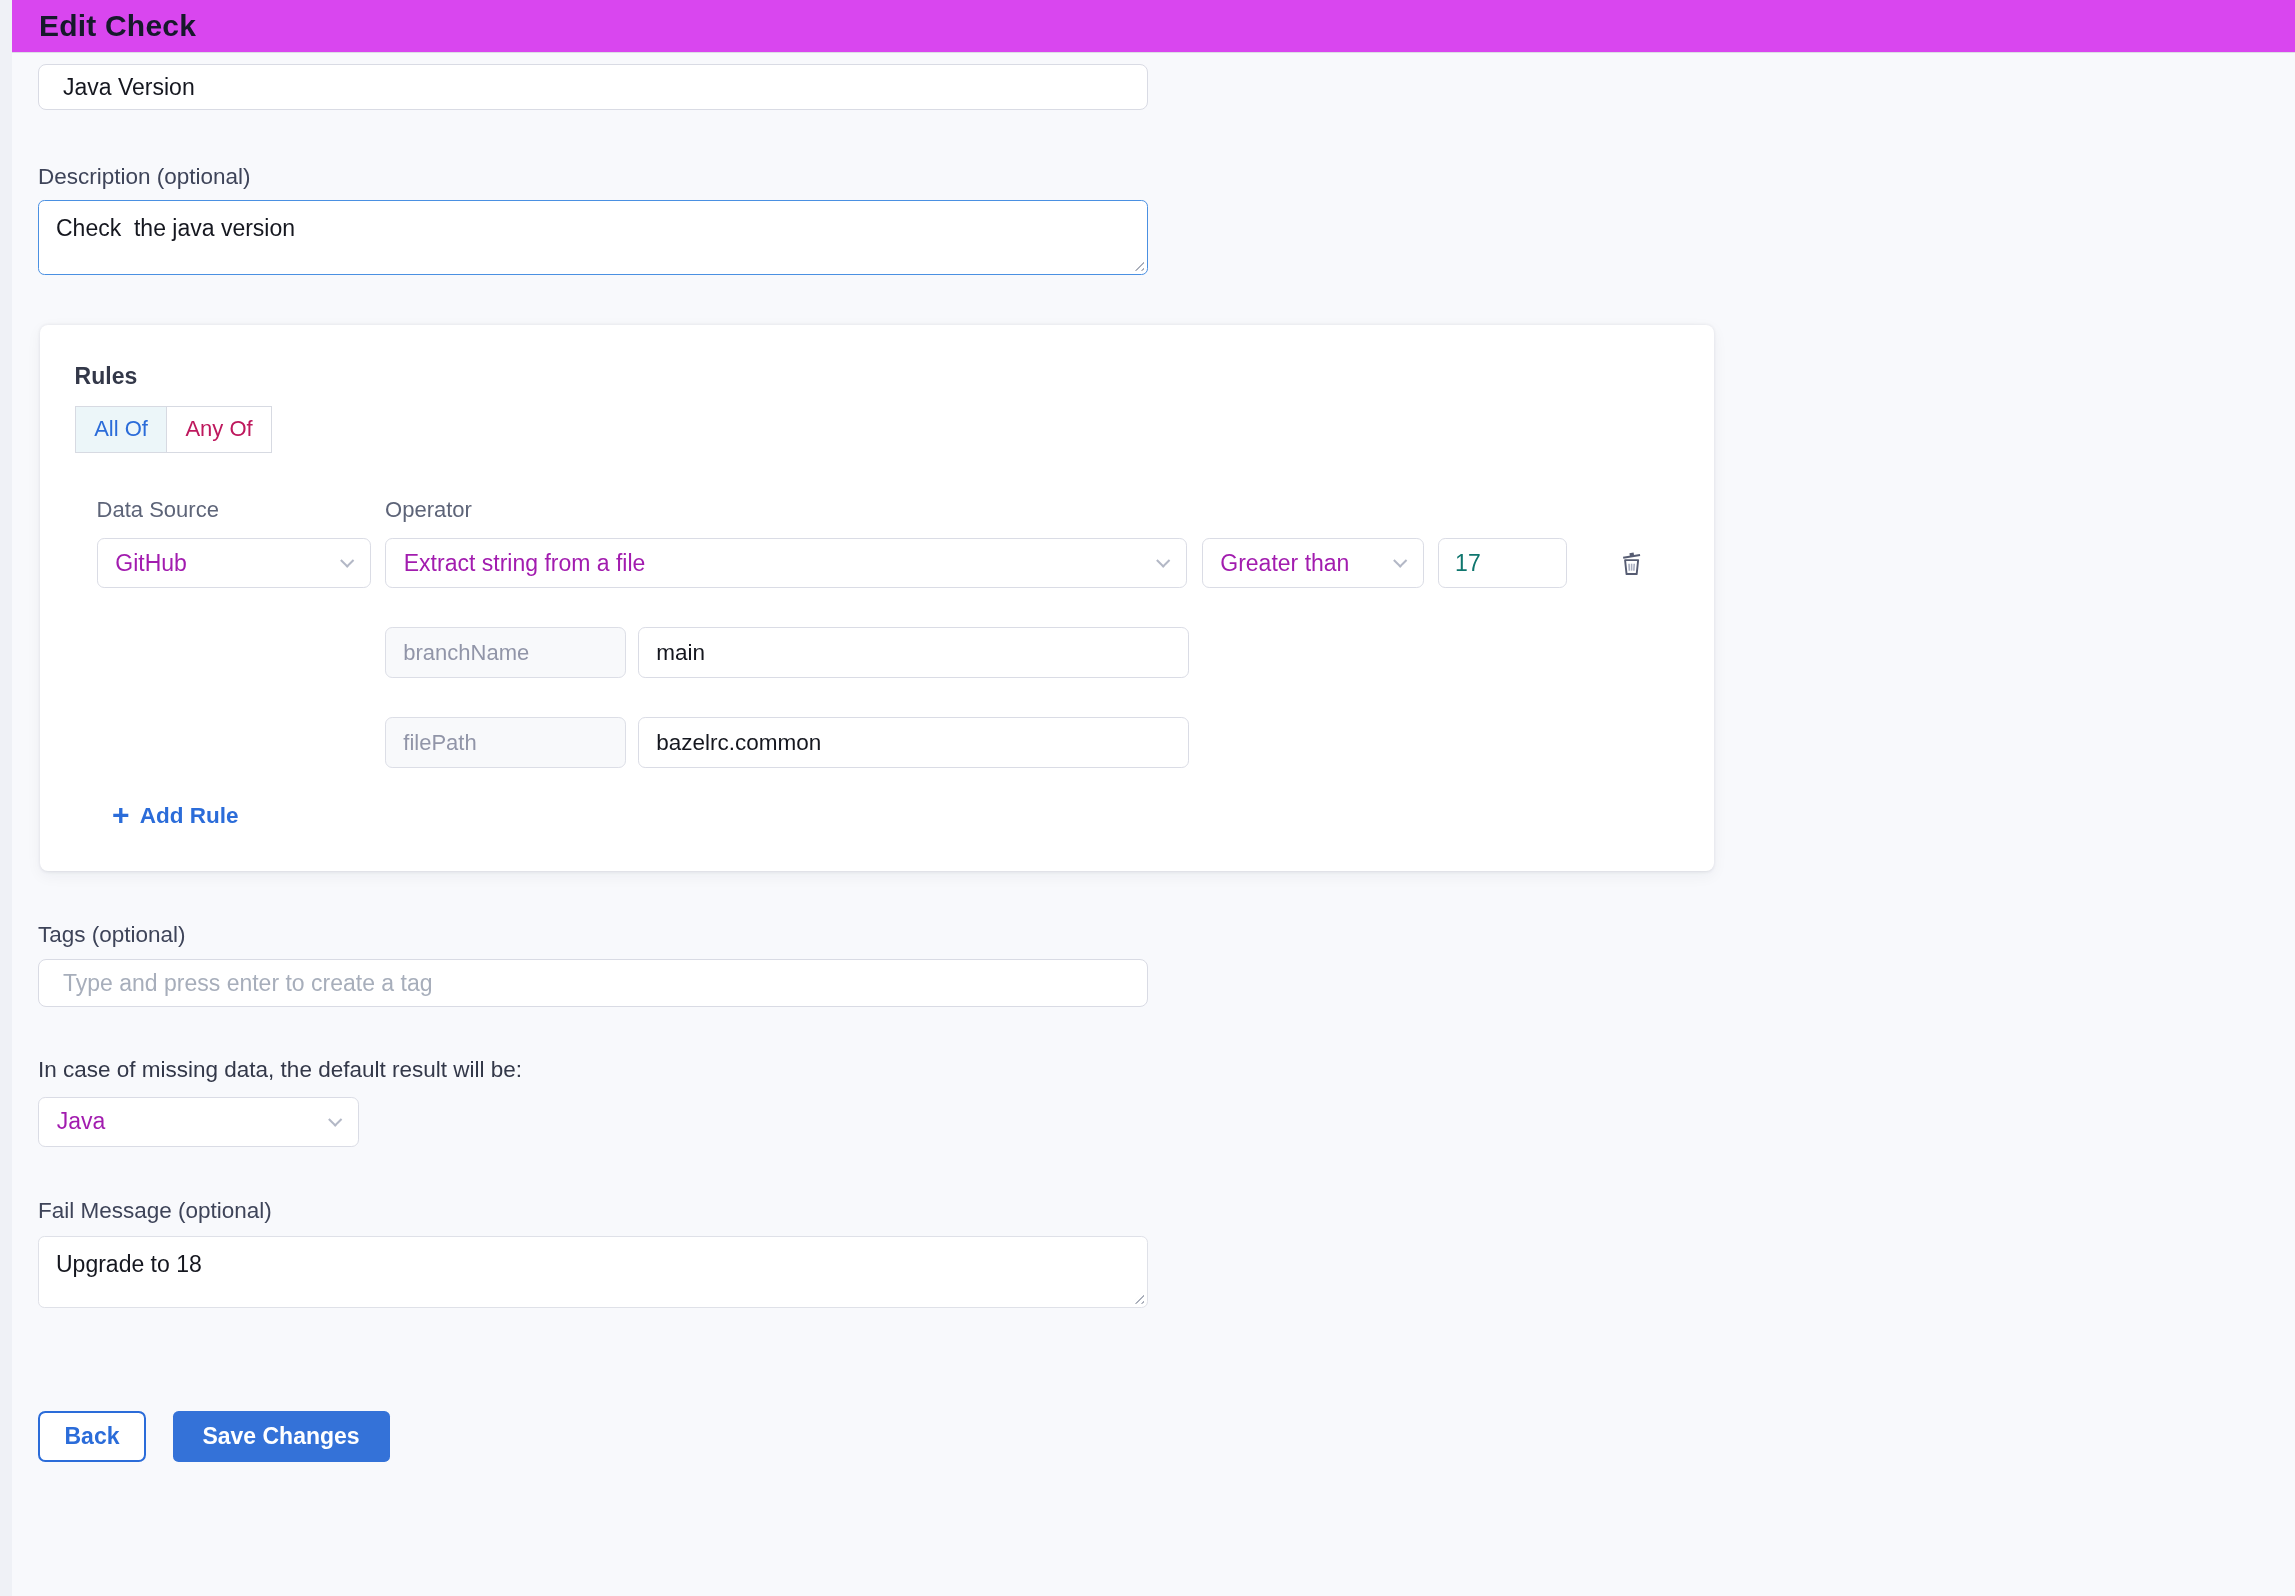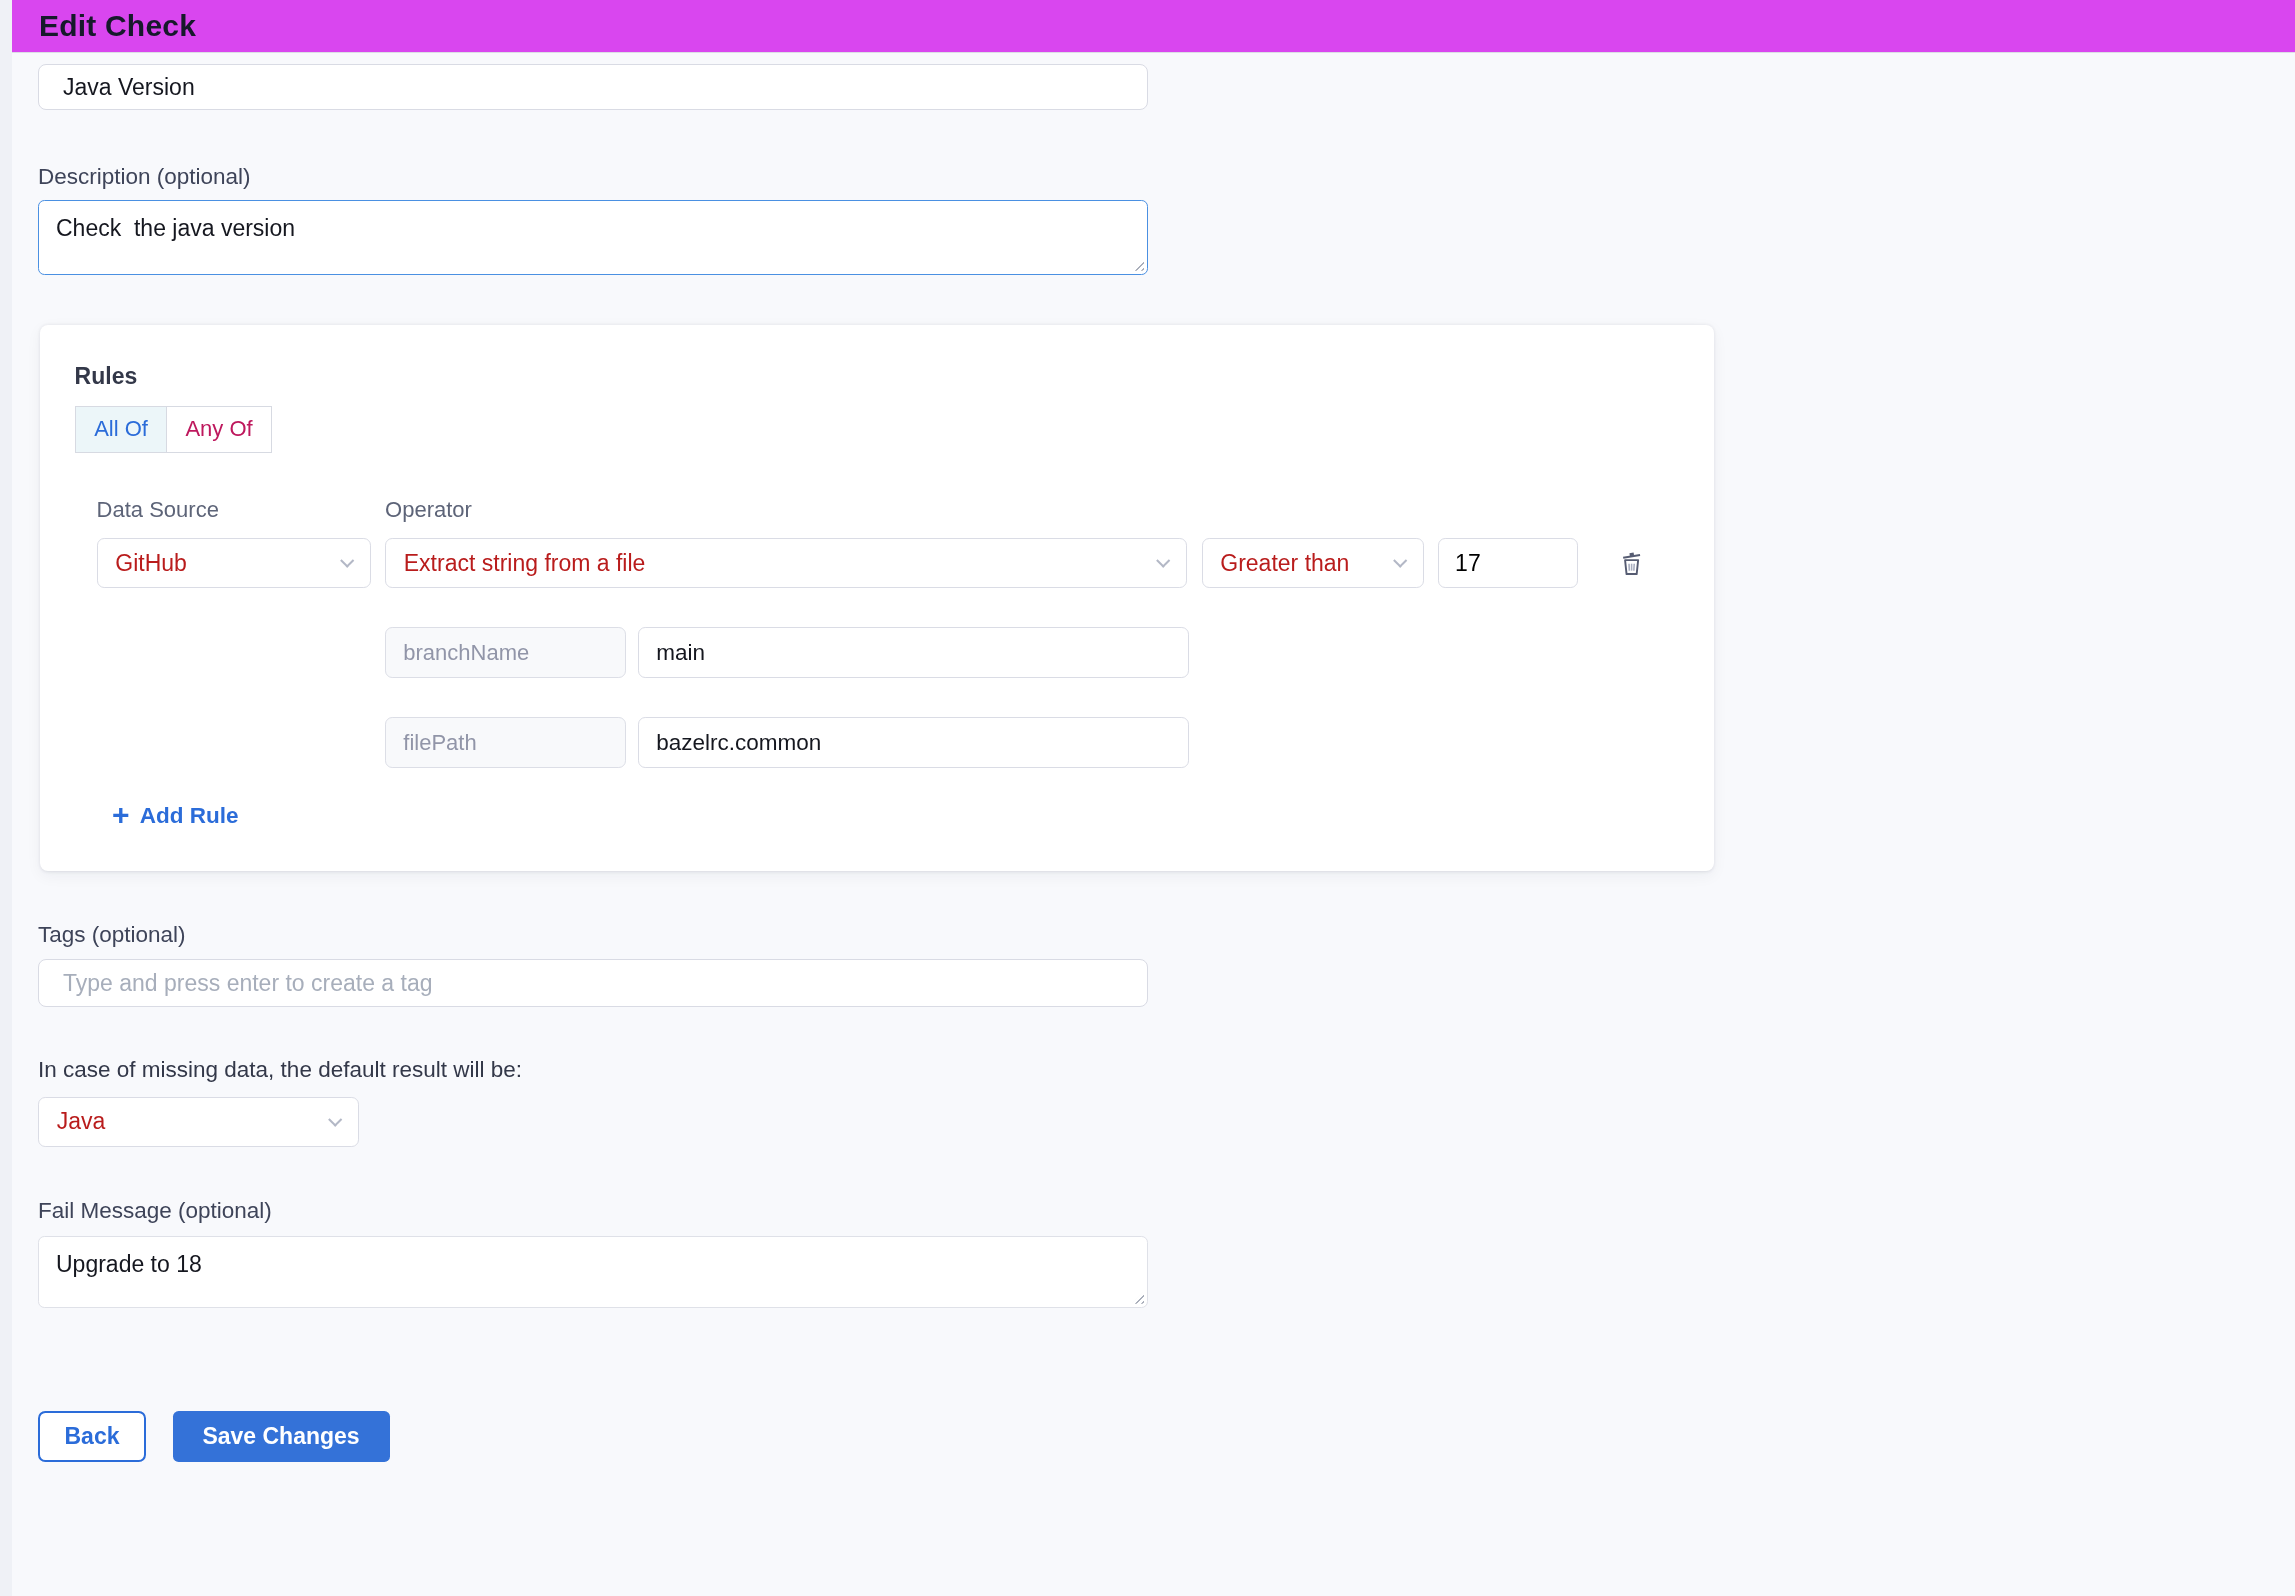--- a/index.html
+++ b/index.html
@@ -41,25 +41,25 @@
   .tbtn { height:47px; font-family:inherit; font-size:22px; display:flex; align-items:center; justify-content:center;
     border:1.6px solid #d7dae2; background:#fff; color:#be185d; cursor:pointer; }
   .tbtn.all { width:93px; background:#ecf6f9; color:#2b6cd9; }
   .tbtn.any { width:106px; margin-left:-1.6px; }
 
   .rule { margin-left:22px; }
   .rule-grid { display:grid; grid-template-columns:274px 802px 222px 161px 35px; column-gap:14.5px; align-items:center; }
   .rule-labels { margin-top:44px; font-size:22px; color:#5d6478; }
   .controls { margin-top:15.3px; }
   .select { position:relative; height:50px; border:1.6px solid #dadce5; border-radius:7.2px; background:#fff;
-    display:flex; align-items:center; padding:0 42px 0 17.7px; font-size:23px; color:#b91c1c; cursor:pointer; white-space:nowrap; overflow:hidden; }
+    display:flex; align-items:center; padding:0 42px 0 17.7px; font-size:23px; color:#a21caf; cursor:pointer; white-space:nowrap; overflow:hidden; }
   .chev { position:absolute; right:17.7px; top:50%; width:10.4px; height:10.4px;
     border-right:2px solid #b3b8c6; border-bottom:2px solid #b3b8c6; transform:translateY(-70%) rotate(45deg); }
-  .operand { width:140px; height:50px; border:1.6px solid #dadce5; border-radius:7.2px; font-family:inherit; font-size:23px;
-    padding:0 16px; color:#000000; outline:none; background:#fff; }
+  .operand { width:129px; height:50px; border:1.6px solid #dadce5; border-radius:7.2px; font-family:inherit; font-size:23px;
+    padding:0 16px; color:#0f766e; outline:none; background:#fff; }
   .del-btn { width:35px; height:50px; border:none; background:none; display:flex; align-items:center; justify-content:center; cursor:pointer; }
 
   .params { margin-top:39px; margin-left:288px; display:flex; flex-direction:column; gap:39px; }
   .param-row { display:flex; gap:12px; }
   .pkey { width:241px; height:51px; border:1.6px solid #dcdee6; border-radius:7.2px; background:#f8f9fb;
     font-family:inherit; font-size:22px; color:#9195a8; padding:0 17.7px; outline:none; }
   .pval { width:551px; height:51px; border:1.6px solid #dadce5; border-radius:7.2px; background:#fff;
     font-family:inherit; font-size:22.5px; color:#15171f; padding:0 17.7px; outline:none; }
 
   .add-rule { margin:35px 0 0 15.3px; display:inline-flex; align-items:center; gap:10.4px; background:none; border:none;

